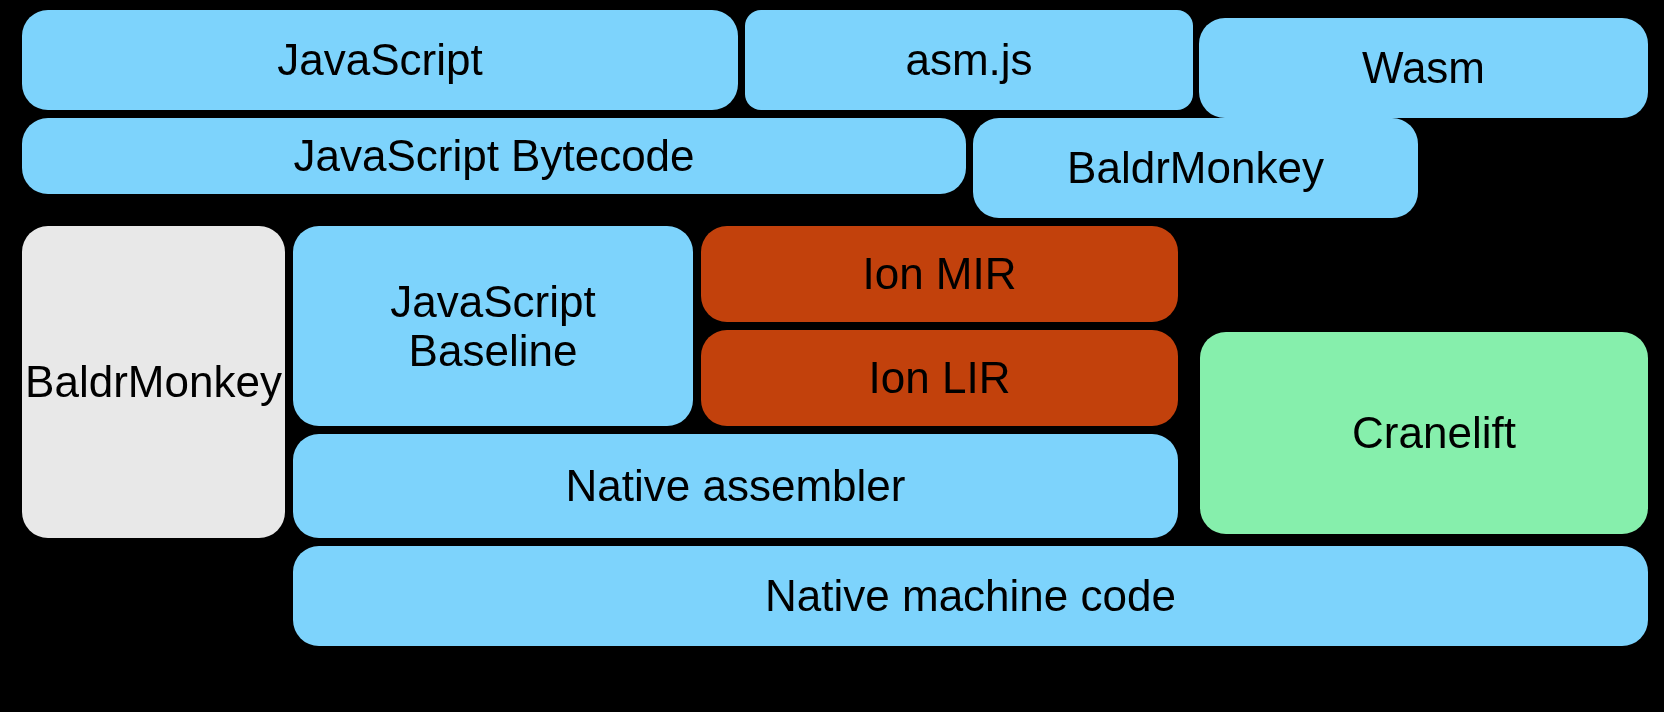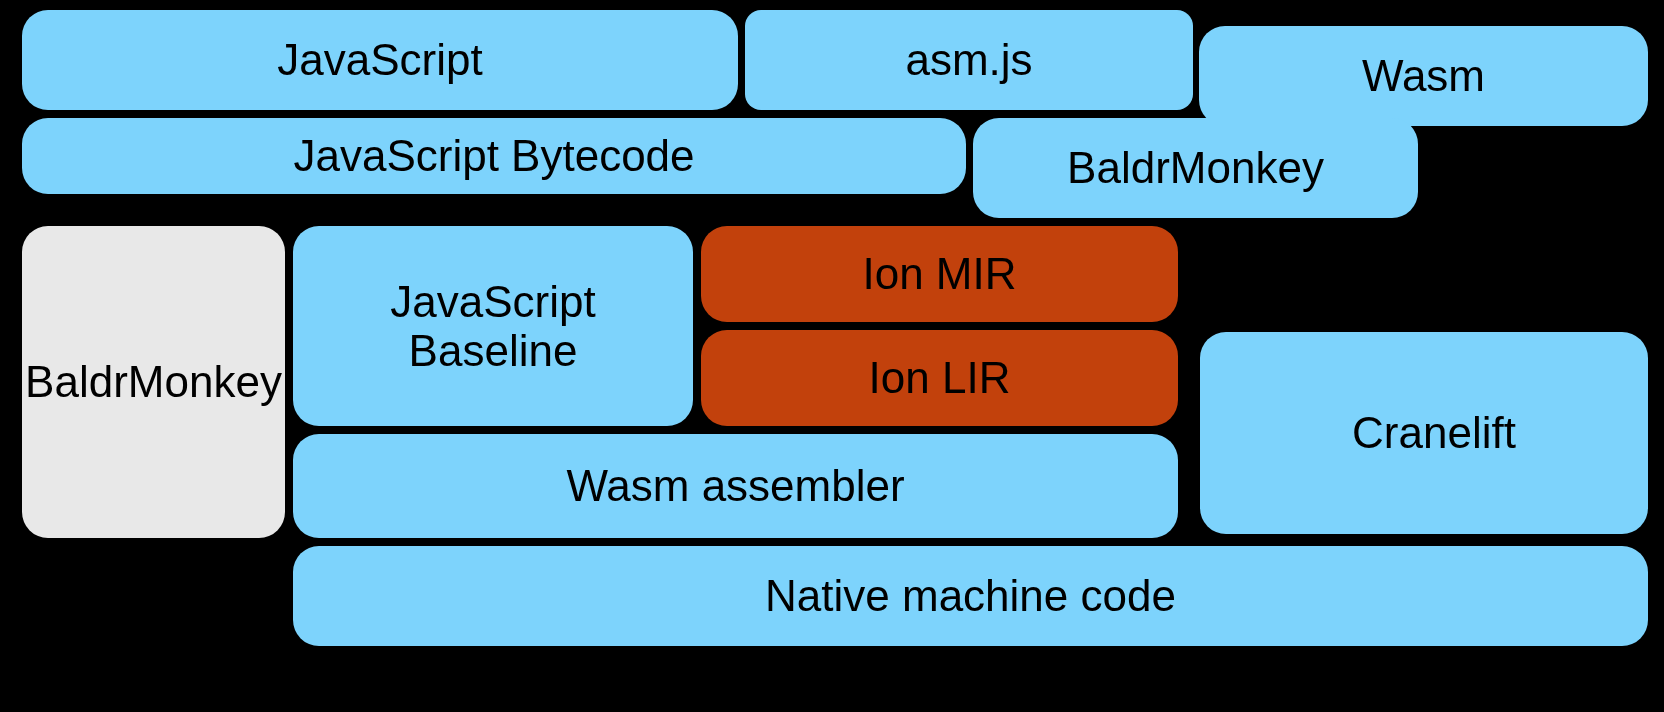--- a/index.html
+++ b/index.html
@@ -30,45 +30,45 @@
     color: #000000;
     font-size: 44px;
     line-height: 1.12;
     font-weight: 400;
     letter-spacing: 0px;
     white-space: pre-line;
     user-select: none;
   }
   .box.gray   { background: #e8e8e8; }
   .box.green  { background: #c2410c; }
-  .box.pink   { background: #7dd3fc; padding-left: 20px; }
+  .box.pink   { background: #86efac; padding-left: 20px; }
 </style>
 </head>
 <body>
 
 <div id="canvas">
 
   <div class="box" style="left:22px;  top:10px;  width:716px;  height:100px;">JavaScript</div>
 
   <div class="box" style="left:745px; top:10px;  width:448px;  height:100px;border-radius:16px;">asm.js</div>
 
-  <div class="box" style="left:1199px;top:26px;  width:449px;  height:100px;">Wasm</div>
+  <div class="box" style="left:1199px;top:18px;  width:449px;  height:100px;">Wasm</div>
 
   <div class="box" style="left:22px;  top:118px; width:944px;  height:76px;">JavaScript Bytecode</div>
 
   <div class="box" style="left:973px; top:118px; width:445px;  height:100px;">BaldrMonkey</div>
 
   <div class="box gray" style="left:22px;  top:226px; width:263px; height:312px;">BaldrMonkey</div>
 
   <div class="box" style="left:293px; top:226px; width:400px; height:200px;">JavaScript
 Baseline</div>
 
   <div class="box green" style="left:701px; top:226px; width:477px; height:96px;">Ion MIR</div>
 
   <div class="box green" style="left:701px; top:330px; width:477px; height:96px;">Ion LIR</div>
 
   <div class="box pink" style="left:1200px;top:332px; width:448px; height:202px;">Cranelift</div>
 
-  <div class="box" style="left:293px; top:434px; width:885px; height:104px;">Wasm assembler</div>
+  <div class="box" style="left:293px; top:434px; width:885px; height:104px;">Native assembler</div>
 
   <div class="box" style="left:293px; top:546px; width:1355px; height:100px;">Native machine code</div>
 
 </div>
 
 </body></html>

